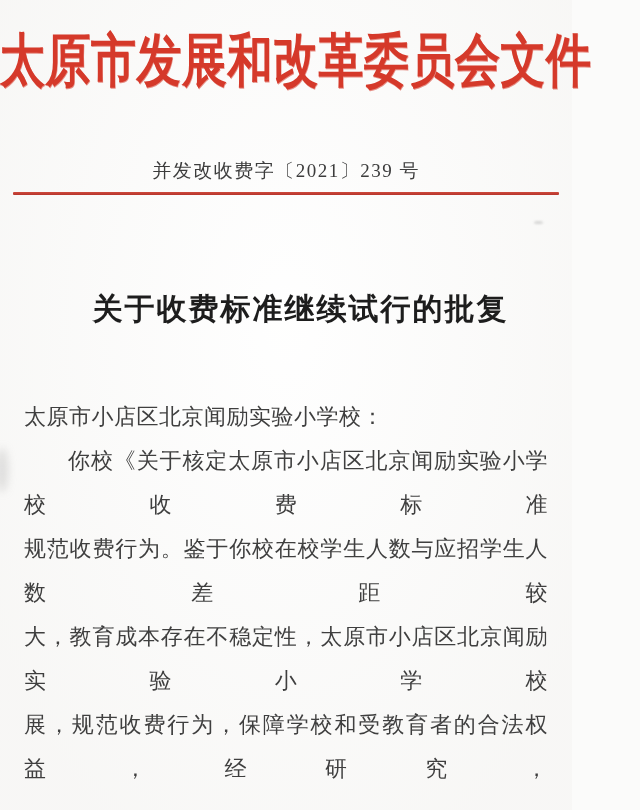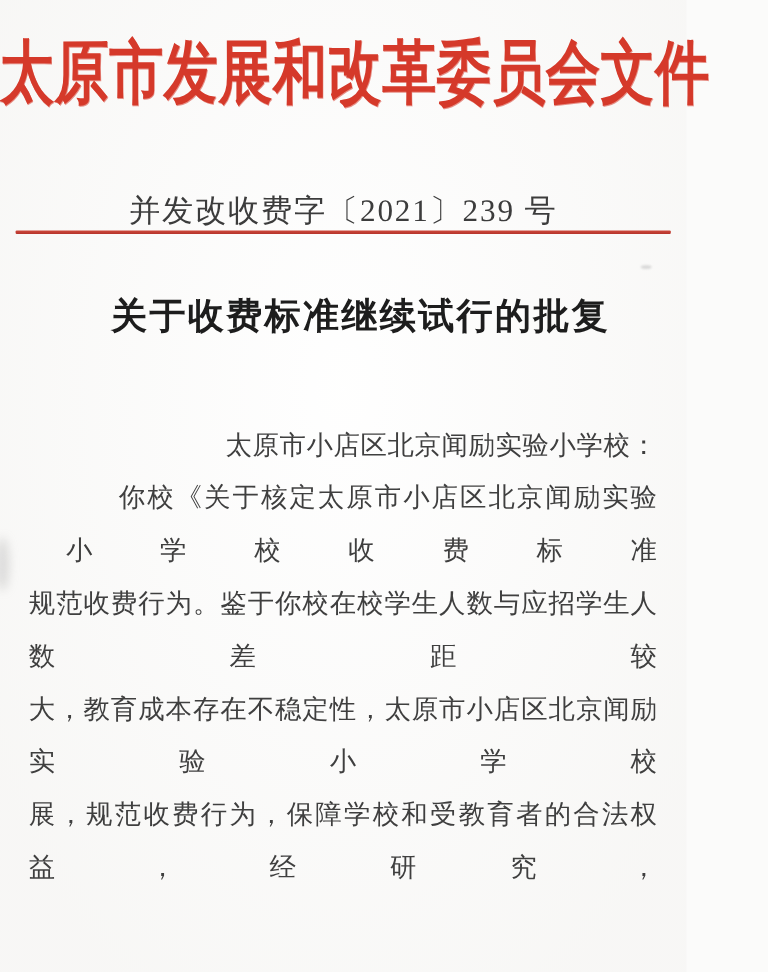--- a/index.html
+++ b/index.html
@@ -33,64 +33,62 @@
     color: #d5392a;
     transform: scale(1.0, 1.28);
     transform-origin: 50% 10px;
     white-space: nowrap;
     text-shadow: 0.5px 0.5px 0 rgba(213,57,42,0.55);
   }
   
   .doc-number {
     margin-top: 60px;
     text-align: center;
-    font-size: 26px;
+    font-size: 19px;
     letter-spacing: 1.5px;
     color: #3c3c3c;
     height: 28px;
   }
   
   .red-divider {
     margin: 6px 13px 0 13px;
     height: 3px;
     background: linear-gradient(to bottom, #cf4a3c, #b5342c);
     border-radius: 1px;
   }
   
   .doc-title {
-    margin-top: 48px;
+    margin-top: 94px;
     height: 40px;
     text-align: center;
     font-size: 30px;
     font-weight: bold;
     letter-spacing: 2px;
     color: #1d1d1d;
     padding-left: 29px;
   }
   
   .doc-body {
     margin-top: 66px;
     padding: 0 24px;
     font-size: 22px;
     line-height: 44px;
     color: #3f3f3f;
     letter-spacing: 0.5px;
   }
   .line {
     white-space: nowrap;
-    text-align: right;
   }
   .line.fill {
     white-space: normal;
     text-align: justify;
     text-align-last: justify;
   }
   .line.indent {
     text-indent: 2em;
-    margin-left: 31px;
   }
   
   .smudge-left {
     position: absolute;
     left: -4px;
     top: 448px;
     width: 12px;
     height: 44px;
     background: rgba(150,150,150,0.28);
     filter: blur(4px);

